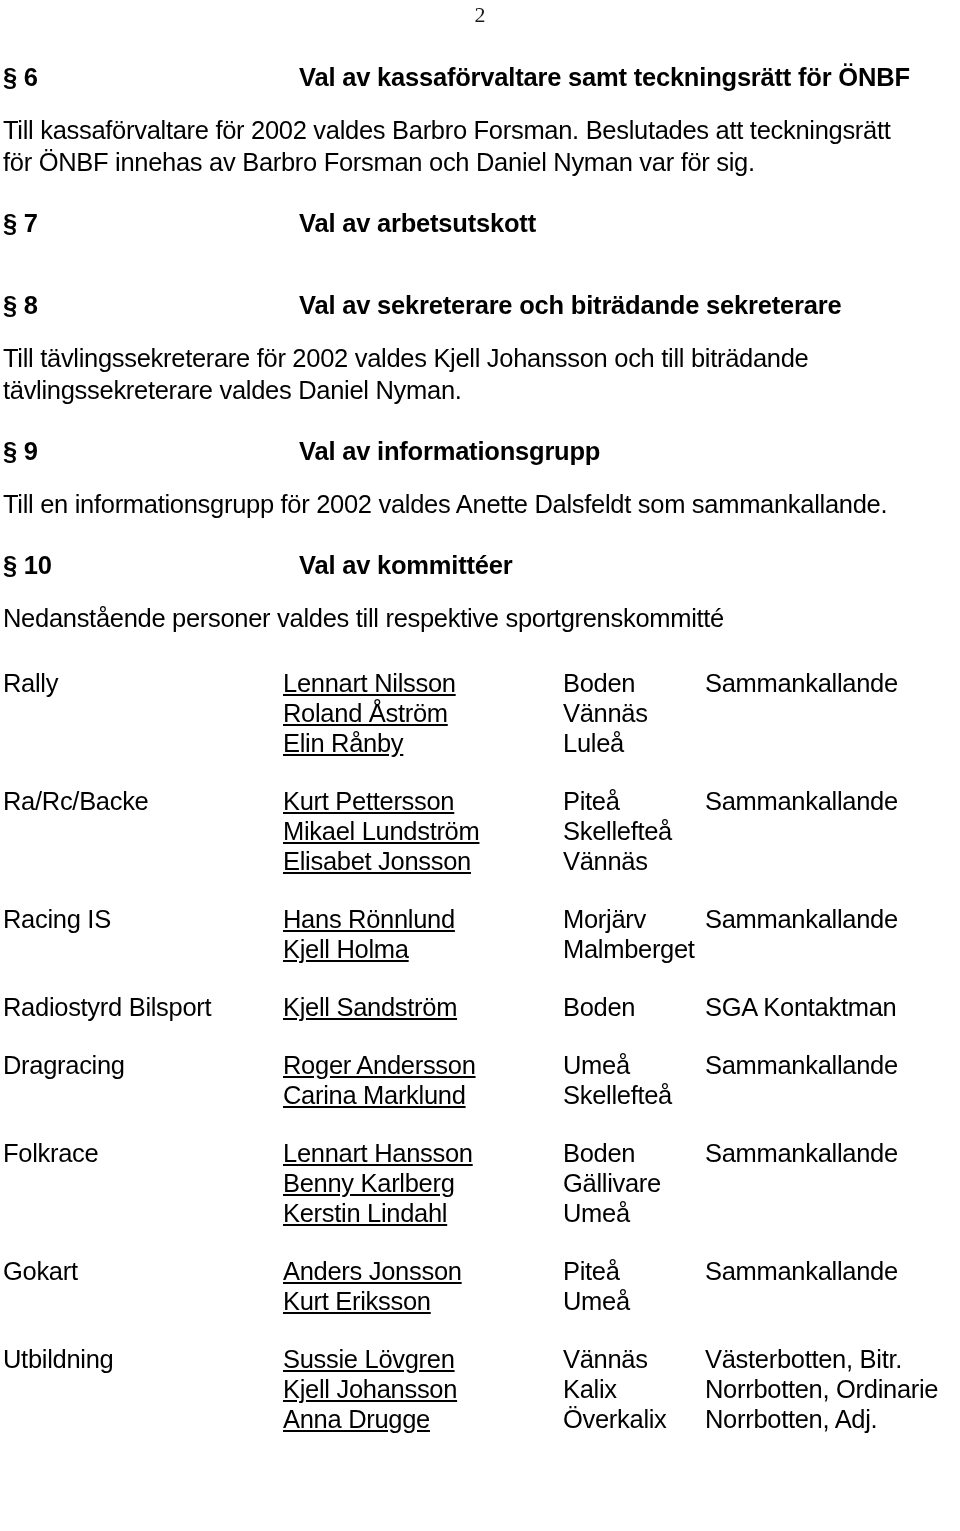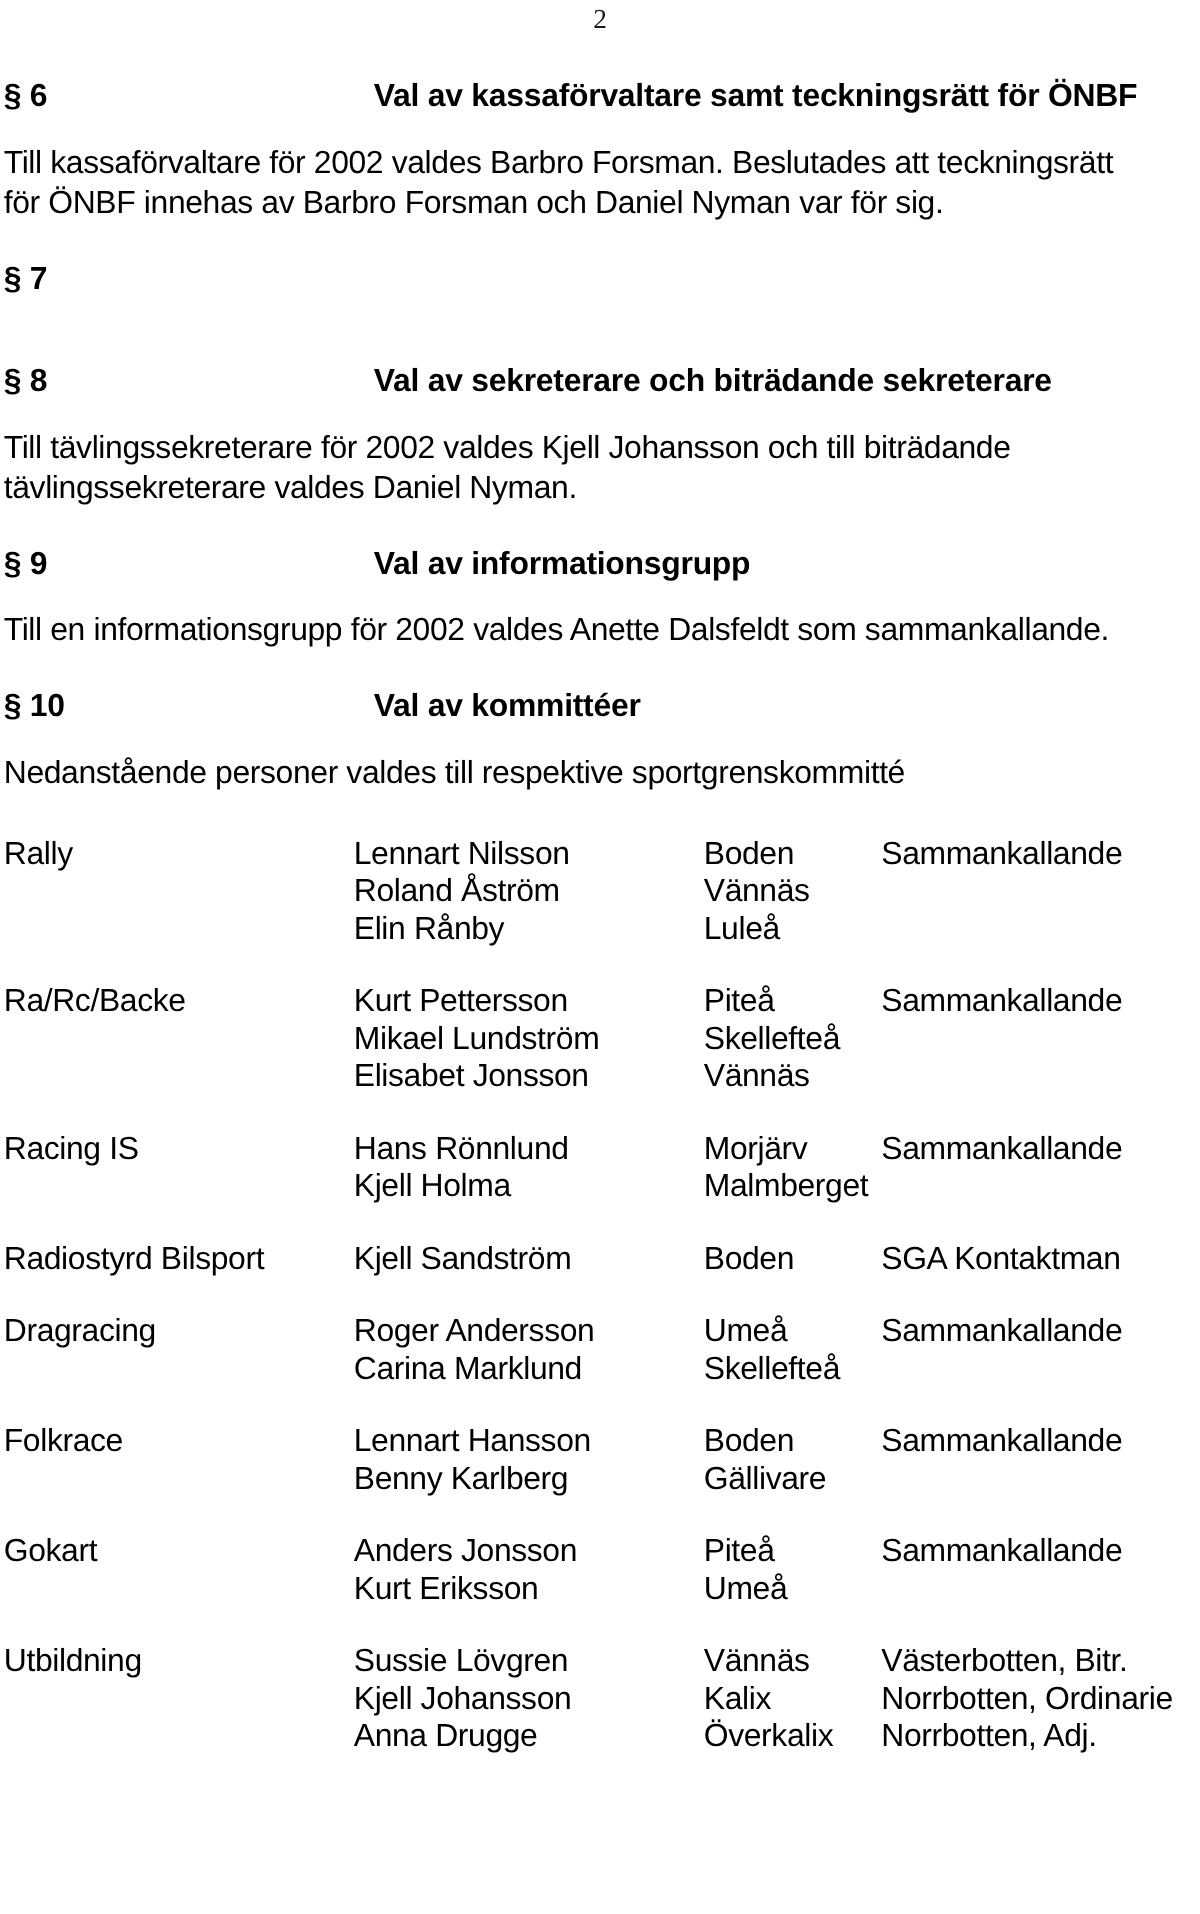--- a/index.html
+++ b/index.html
@@ -82,21 +82,21 @@
     line-height: 30px;
     letter-spacing: -0.3px;
     white-space: nowrap;
   }
   .committee-table td {
     padding: 0;
     vertical-align: top;
     font-weight: normal;
   }
   .col-cat  { width: 280px; min-width: 280px; }
-  .col-name { width: 280px; min-width: 280px; }
+  .col-name { width: 280px; min-width: 280px; text-decoration: underline; }
   .col-city { width: 142px; min-width: 142px; }
   .col-role { width: auto; }
   .row-spacer td { height: 28px; line-height: 28px; font-size: 0; }
 </style>
 </head>
 <body>
 
 <div id="page">
 
   <div class="page-number">2</div>
@@ -108,20 +108,21 @@
           <span class="sect-title">Val av kassaförvaltare samt teckningsrätt för ÖNBF</span>
         </div>
         <div class="gap-after-heading"></div>
         <div class="para">
           <span class="line">Till kassaförvaltare för 2002 valdes Barbro Forsman. Beslutades att teckningsrätt</span>
           <span class="line">för ÖNBF innehas av Barbro Forsman och Daniel Nyman var för sig.</span>
         </div>
         <div class="gap-after-para"></div>
         <div class="section-heading">
           <span class="sect-num">§ 7</span>
+          <span class="sect-title">Val av arbetsutskott</span>
         </div>
         <div class="gap-after-heading"></div>
         <div class="gap-after-para"></div>
         <div class="section-heading">
           <span class="sect-num">§ 8</span>
           <span class="sect-title">Val av sekreterare och biträdande sekreterare</span>
         </div>
         <div class="gap-after-heading"></div>
         <div class="para">
           <span class="line">Till tävlingssekreterare för 2002 valdes Kjell Johansson och till biträdande</span>
@@ -249,20 +250,26 @@
             <td class="col-name">Lennart Hansson</td>
             <td class="col-city">Boden</td>
             <td class="col-role">Sammankallande</td>
           </tr>
           <tr>
             <td class="col-cat"></td>
             <td class="col-name">Benny Karlberg</td>
             <td class="col-city">Gällivare</td>
             <td class="col-role"></td>
           </tr>
+          <tr>
+            <td class="col-cat"></td>
+            <td class="col-name">Kerstin Lindahl</td>
+            <td class="col-city">Umeå</td>
+            <td class="col-role"></td>
+          </tr>
           <tr class="row-spacer">
             <td></td>
             <td></td>
             <td></td>
             <td></td>
           </tr>
           <tr>
             <td class="col-cat">Gokart</td>
             <td class="col-name">Anders Jonsson</td>
             <td class="col-city">Piteå</td>

